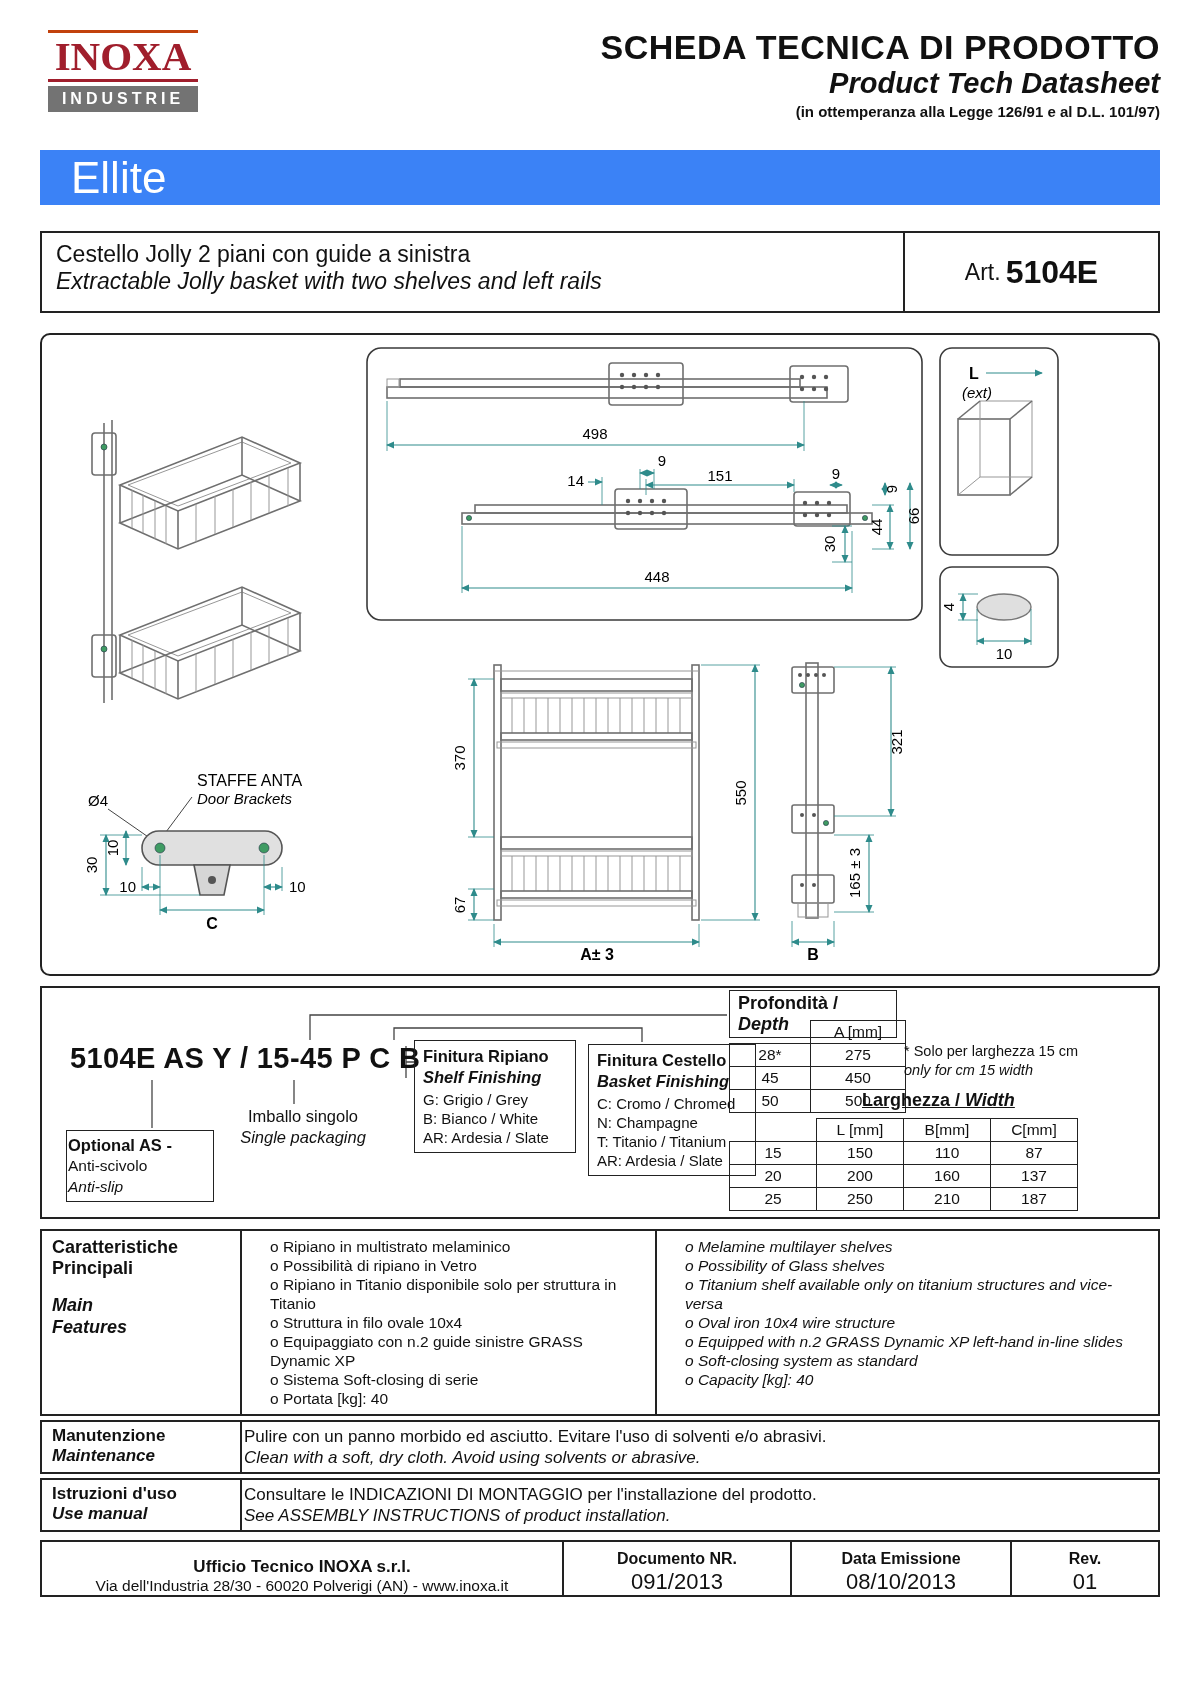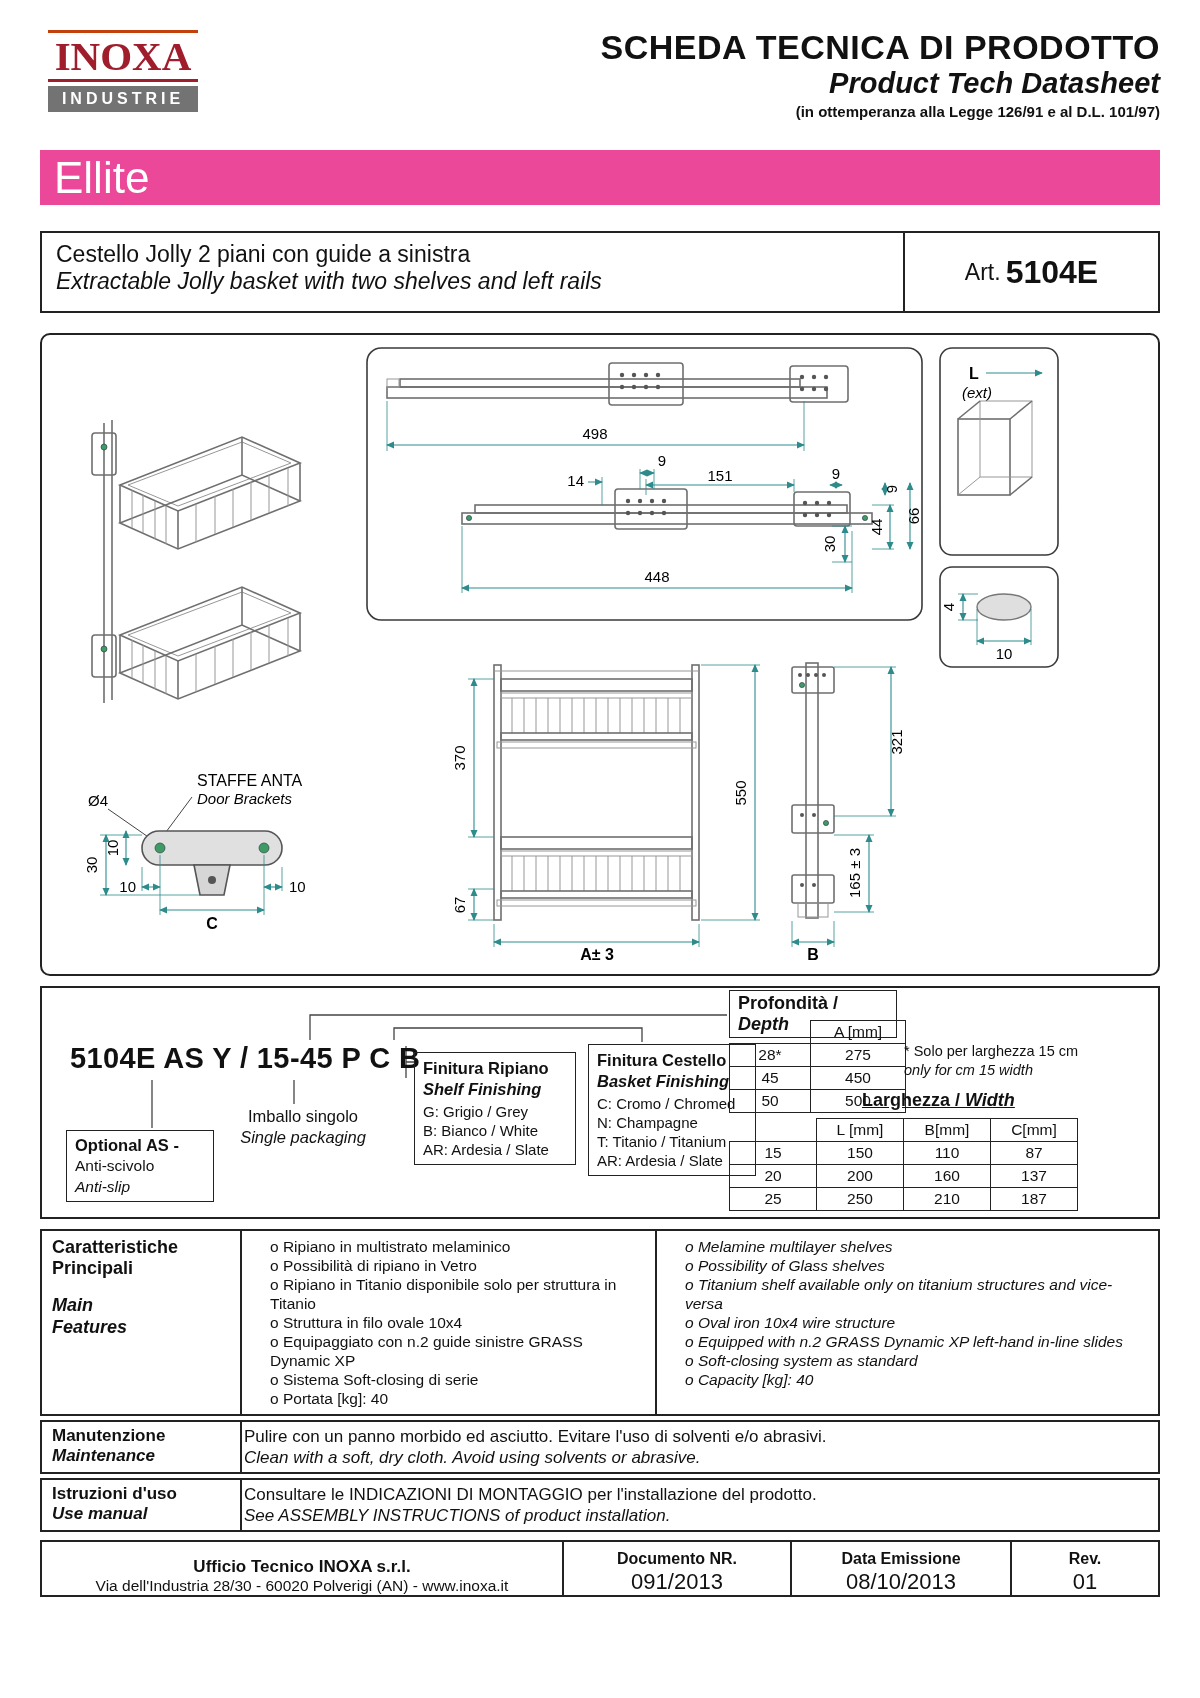--- a/index.html
+++ b/index.html
@@ -16,22 +16,22 @@
   .logo-name{font-family:"Liberation Serif",serif;font-weight:bold;font-size:41px;color:#a01e2c;
     text-align:center;border-top:3px solid #c2410c;border-bottom:3px solid #a01e2c;line-height:1.08;padding:1px 0;}
   .logo-sub{margin-top:4px;background:#737373;color:#fff;text-align:center;font-size:16px;font-weight:bold;
     letter-spacing:4px;padding:4px 0;}
   .title-block{text-align:right;padding-top:2px;}
   .doc-title{font-size:34px;font-weight:bold;letter-spacing:.5px;}
   .doc-subtitle{font-size:29px;font-weight:bold;font-style:italic;}
   .doc-law{font-size:15px;font-weight:bold;margin-top:3px;}
 
   
-  .series-bar{margin:10px 40px 0;height:55px;background:#ec4899;color:#fff;display:flex;align-items:center;
-    padding-left:14px;font-size:44px;box-sizing:border-box;}
+  .series-bar{margin:10px 40px 0;height:55px;background:#3b82f6;color:#fff;display:flex;align-items:center;
+    padding-left:31px;font-size:44px;box-sizing:border-box;}
 
   
   .product-box{margin:26px 40px 0;border:2px solid #222;display:flex;height:82px;box-sizing:border-box;}
   .product-names{flex:1;padding:8px 0 0 14px;}
   .pn-it{font-size:23px;}
   .pn-en{font-size:23px;font-style:italic;}
   .product-art{width:253px;border-left:2px solid #222;display:flex;align-items:center;justify-content:center;gap:5px;}
   .art-label{font-size:23px;}
   .art-code{font-size:32px;font-weight:bold;}
 
@@ -49,25 +49,25 @@
   .lbl{font-size:16px;fill:#000;}
   .lbli{font-size:15px;font-style:italic;fill:#000;}
   .dot{fill:#555;}
   .gdot{fill:#3f9b63;stroke:#234;stroke-width:.6;}
 
   
   .ordering-box{position:relative;margin:10px 40px 0;border:2px solid #222;height:233px;box-sizing:border-box;}
   .ord-connectors{position:absolute;left:0;top:0;}
   .ord-code{position:absolute;left:28px;top:54px;font-size:29px;font-weight:bold;letter-spacing:.4px;white-space:nowrap;}
   .ord-packaging{position:absolute;left:186px;top:118px;width:150px;text-align:center;font-size:16.5px;line-height:1.3;}
-  .ord-optional{position:absolute;left:24px;top:142px;width:148px;border:1.5px solid #222;padding:4px 8px;
+  .ord-optional{position:absolute;left:24px;top:142px;width:148px;border:1.5px solid #222;padding:4px 1px;
     font-size:15.5px;line-height:1.3;box-sizing:border-box;}
   .opt-title{font-weight:bold;font-size:16.5px;}
   .finish-box{position:absolute;border:1.5px solid #222;padding:5px 8px;font-size:15px;line-height:1.27;box-sizing:border-box;}
-  .fb-ripiano{left:372px;top:64px;width:162px;}
+  .fb-ripiano{left:372px;top:52px;width:162px;}
   .fb-cestello{left:546px;top:56px;width:168px;}
   .fb-title{font-weight:bold;font-size:16.5px;}
   .fb-title-en{font-weight:bold;font-style:italic;font-size:16.5px;margin-bottom:2px;}
   .depth-title{position:absolute;left:687px;top:2px;width:168px;border:1.5px solid #222;padding:2px 8px;
     font-size:18px;font-weight:bold;box-sizing:border-box;}
   .depth-title .ital{font-weight:bold;}
   .ord-table{position:absolute;border-collapse:collapse;}
   .ord-table td{border:1.3px solid #222;text-align:center;font-size:15.5px;height:22px;padding:0 4px;}
   .ord-table td.blank{border:none;}
   .t-depth{left:687px;top:32px;}

